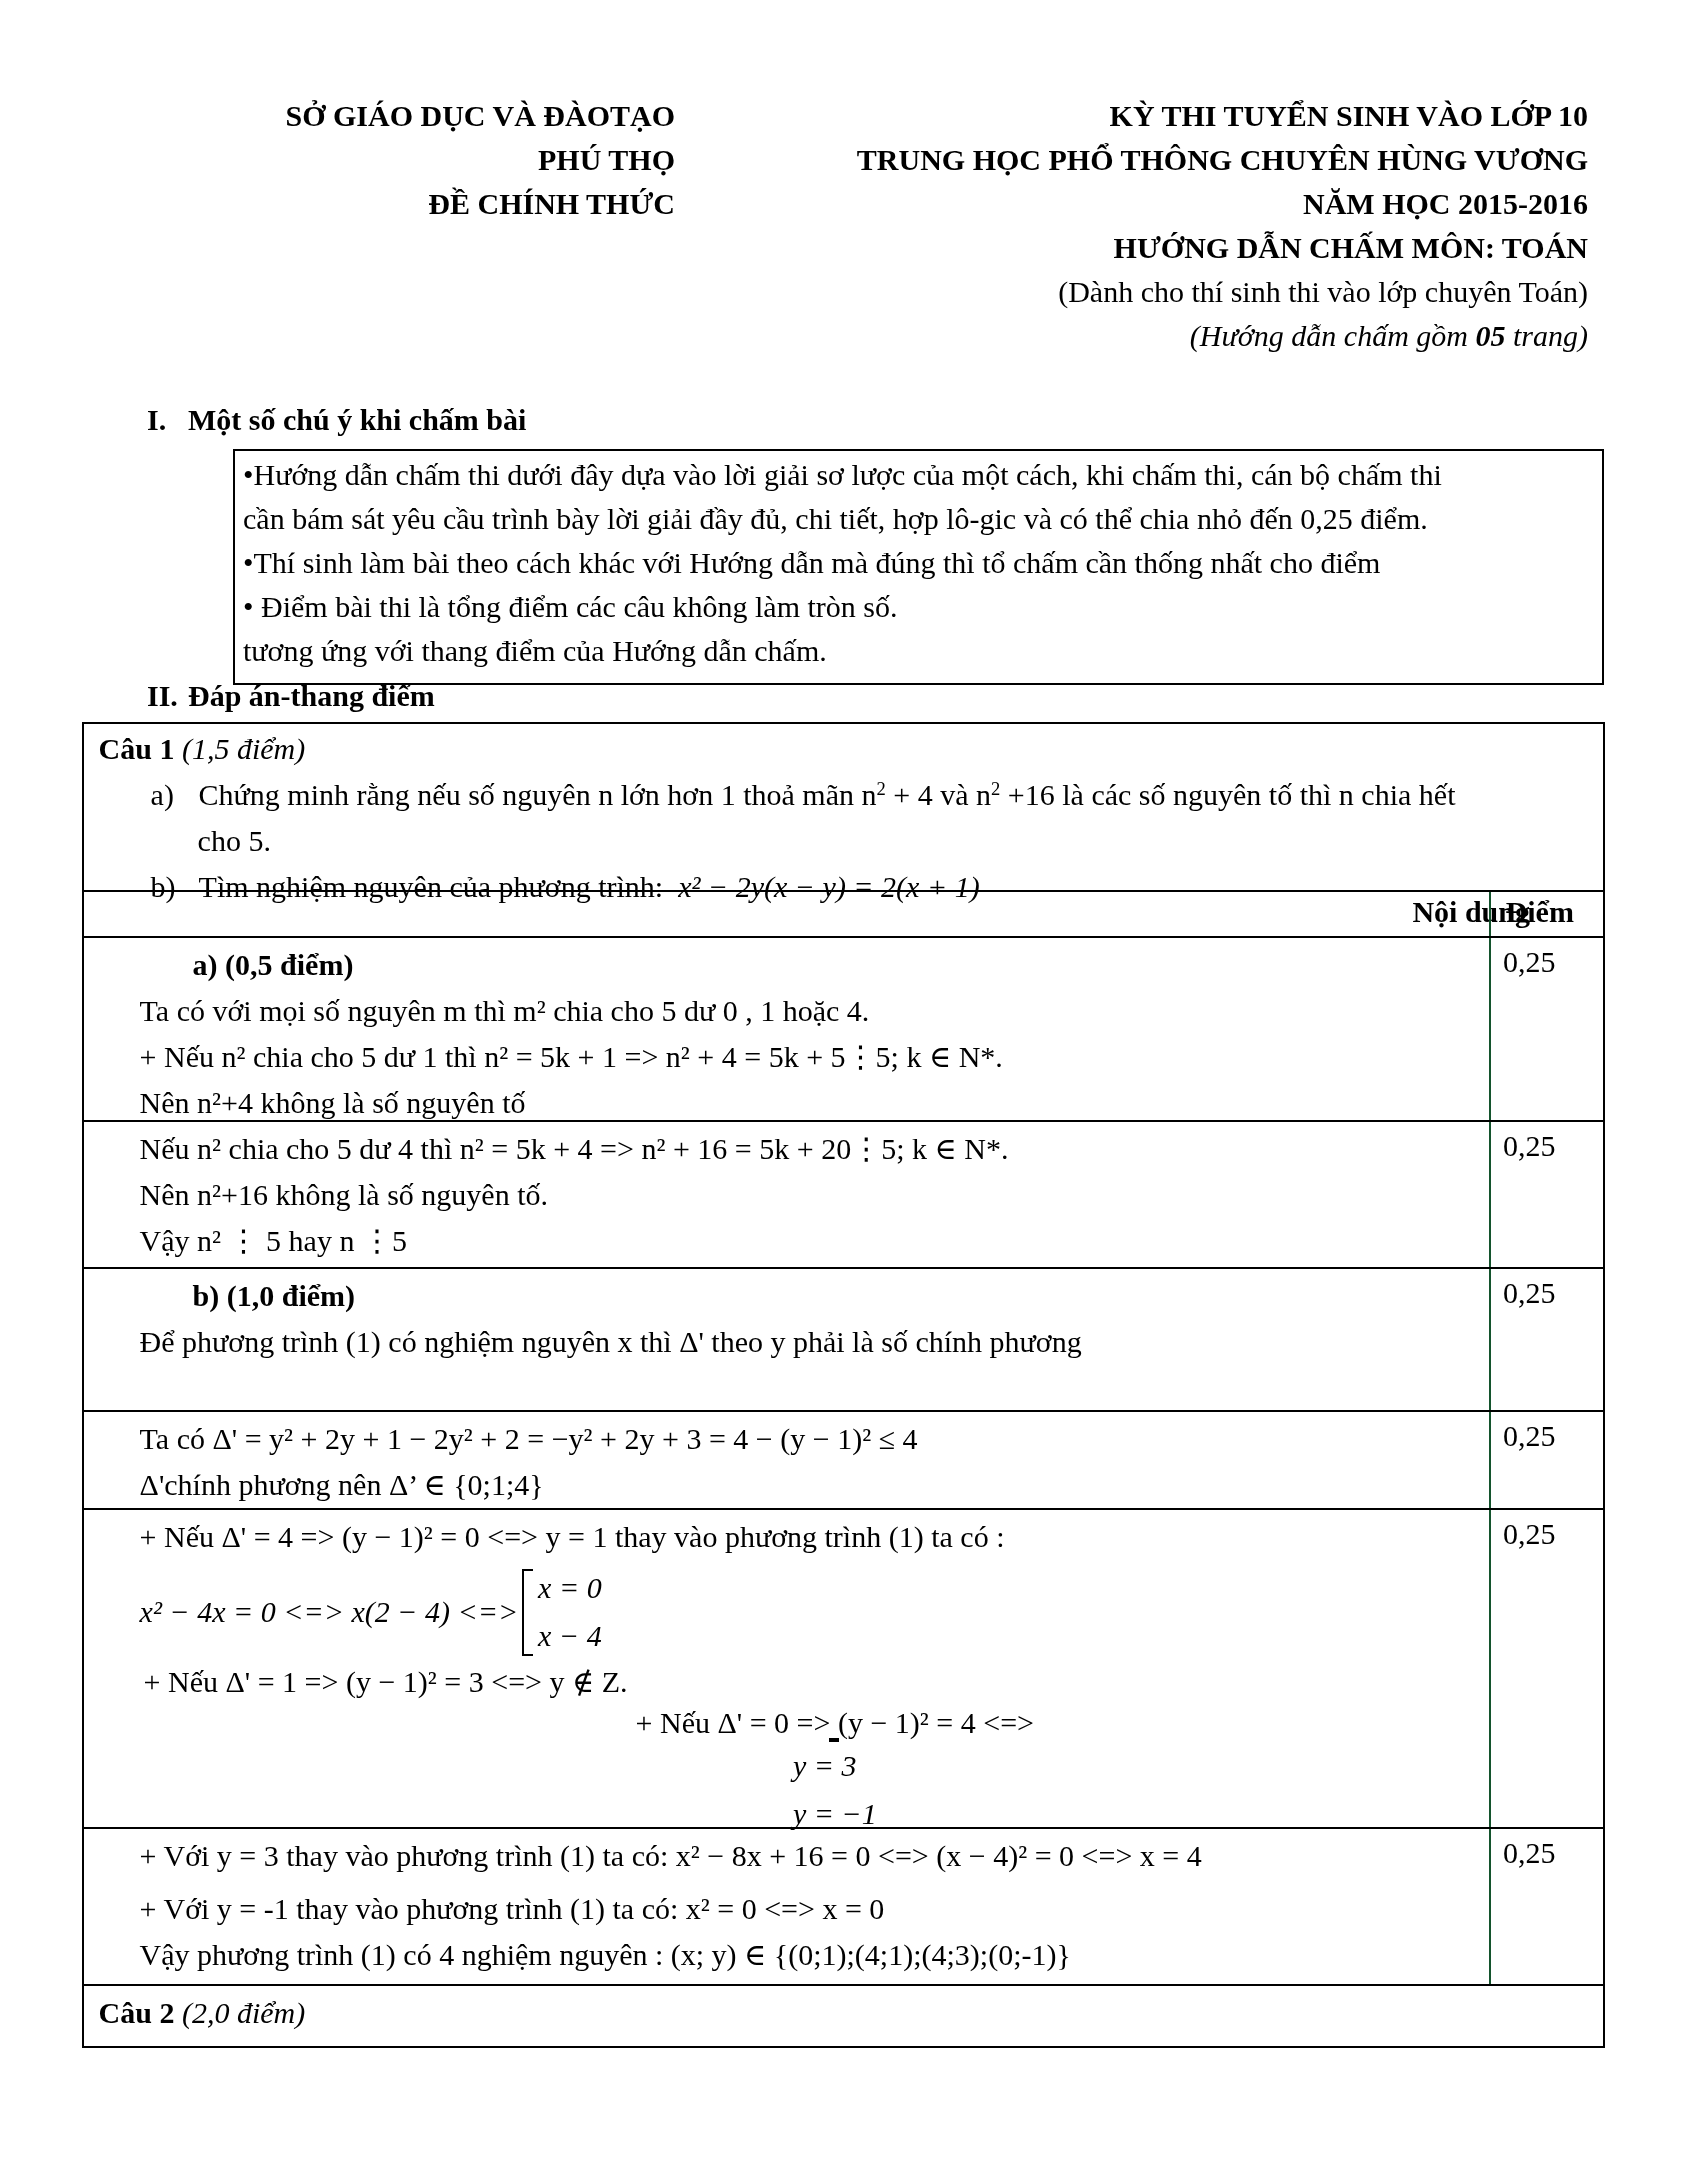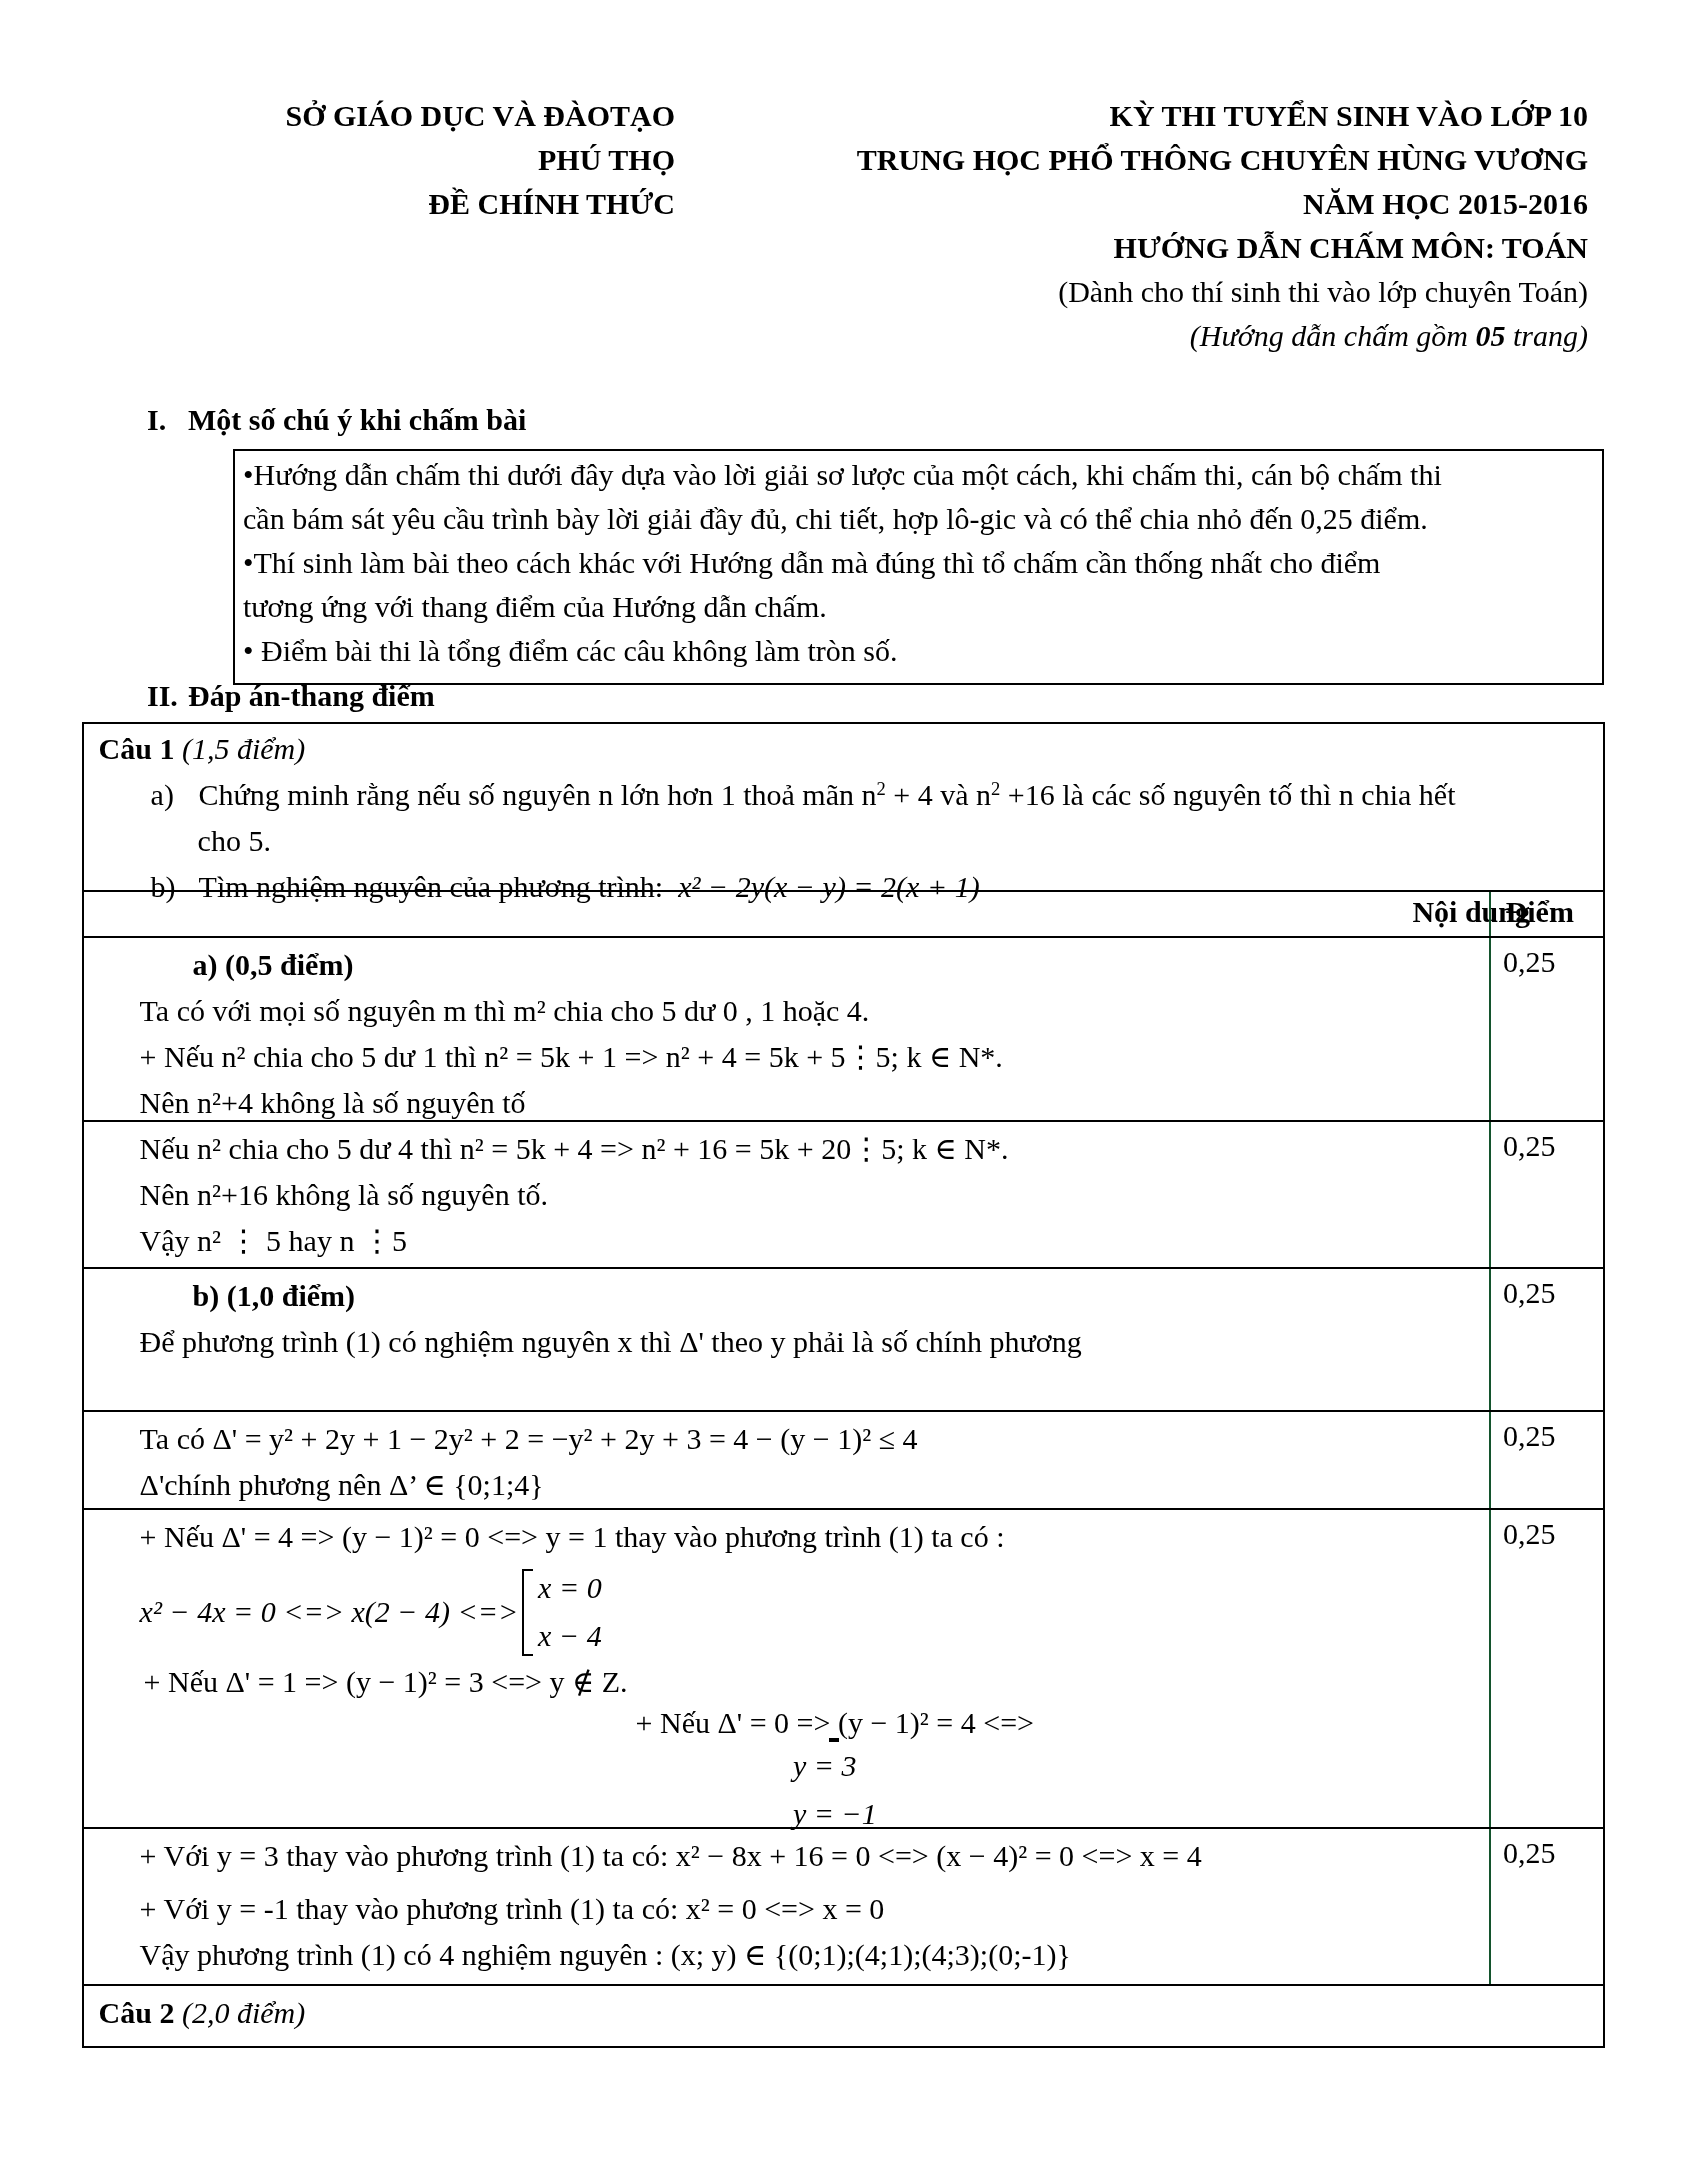--- a/index.html
+++ b/index.html
@@ -71,22 +71,22 @@
 </div>
 
 <div class="abs sec-title" style="left:147px; top:405px;">
   <span class="sec-num">I.</span><span>Một số chú ý khi chấm bài</span>
 </div>
 
 <div class="abs notes-box">
   <div class="note-line">•Hướng dẫn chấm thi dưới đây dựa vào lời giải sơ lược của một cách, khi chấm thi, cán bộ chấm thi</div>
   <div class="note-line">cần bám sát yêu cầu trình bày lời giải đầy đủ, chi tiết, hợp lô-gic và có thể chia nhỏ đến 0,25 điểm.</div>
   <div class="note-line">•Thí sinh làm bài theo cách khác với Hướng dẫn mà đúng thì tổ chấm cần thống nhất cho điểm</div>
+  <div class="note-line">• Điểm bài thi là tổng điểm các câu không làm tròn số.</div>
   <div class="note-line">tương ứng với thang điểm của Hướng dẫn chấm.</div>
-  <div class="note-line">• Điểm bài thi là tổng điểm các câu không làm tròn số.</div>
 </div>
 
 <div class="abs sec-title" style="left:147px; top:681px;">
   <span class="sec-num">II.</span><span>Đáp án-thang điểm</span>
 </div>
 
 <div class="abs table">
 
   <div class="row" style="top:0; height:168px;">
     <div style="position:absolute; left:0; top:0; width:100%; padding:5.3px 0 0 14.6px;">

